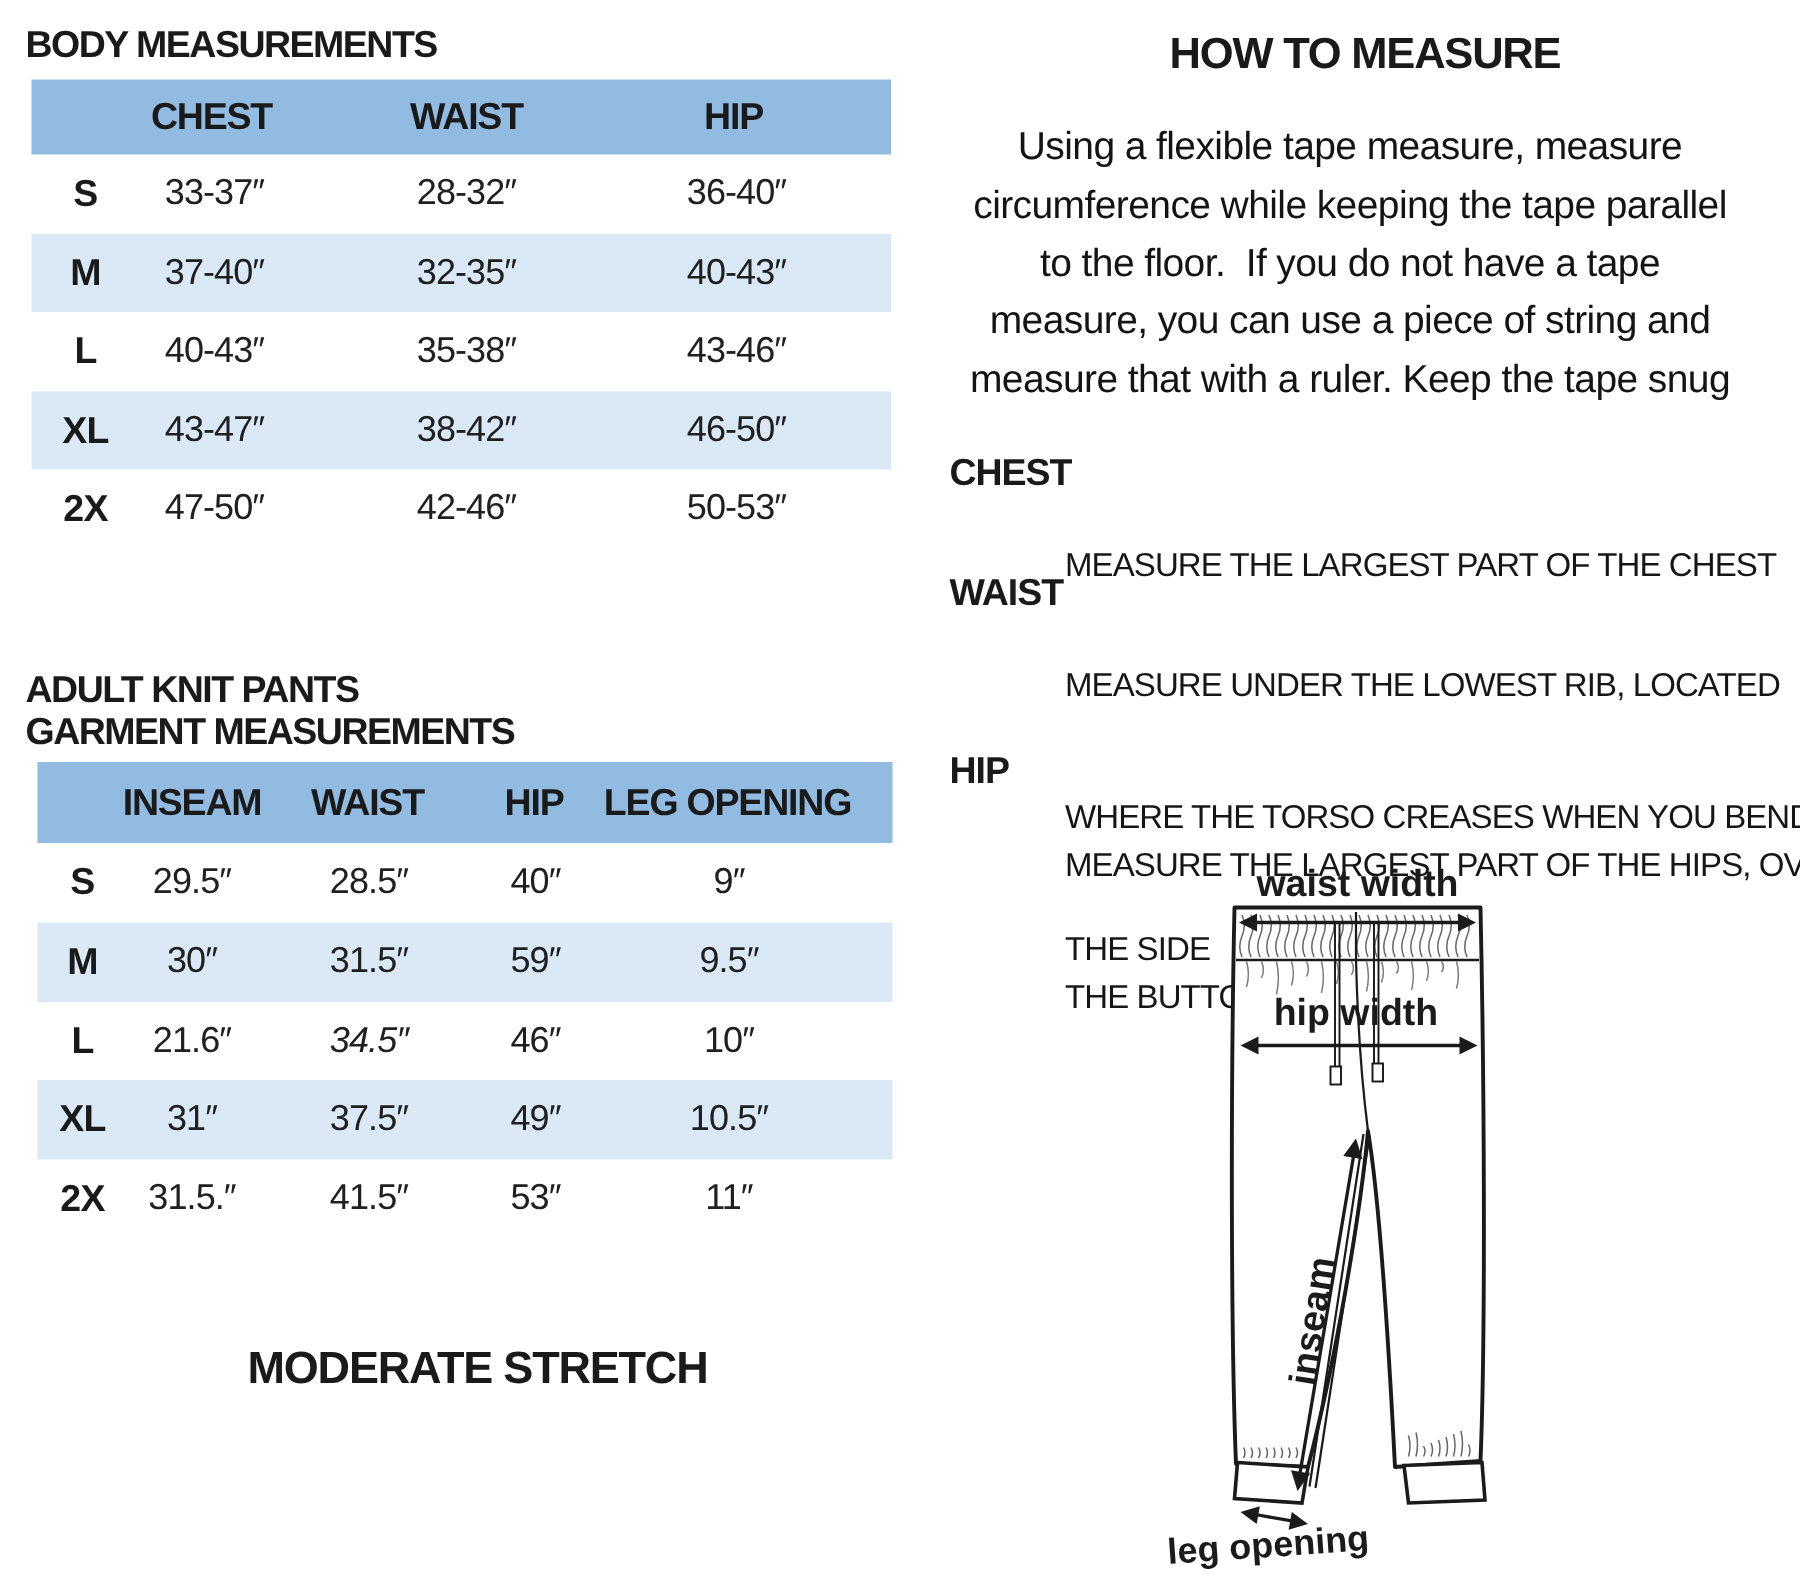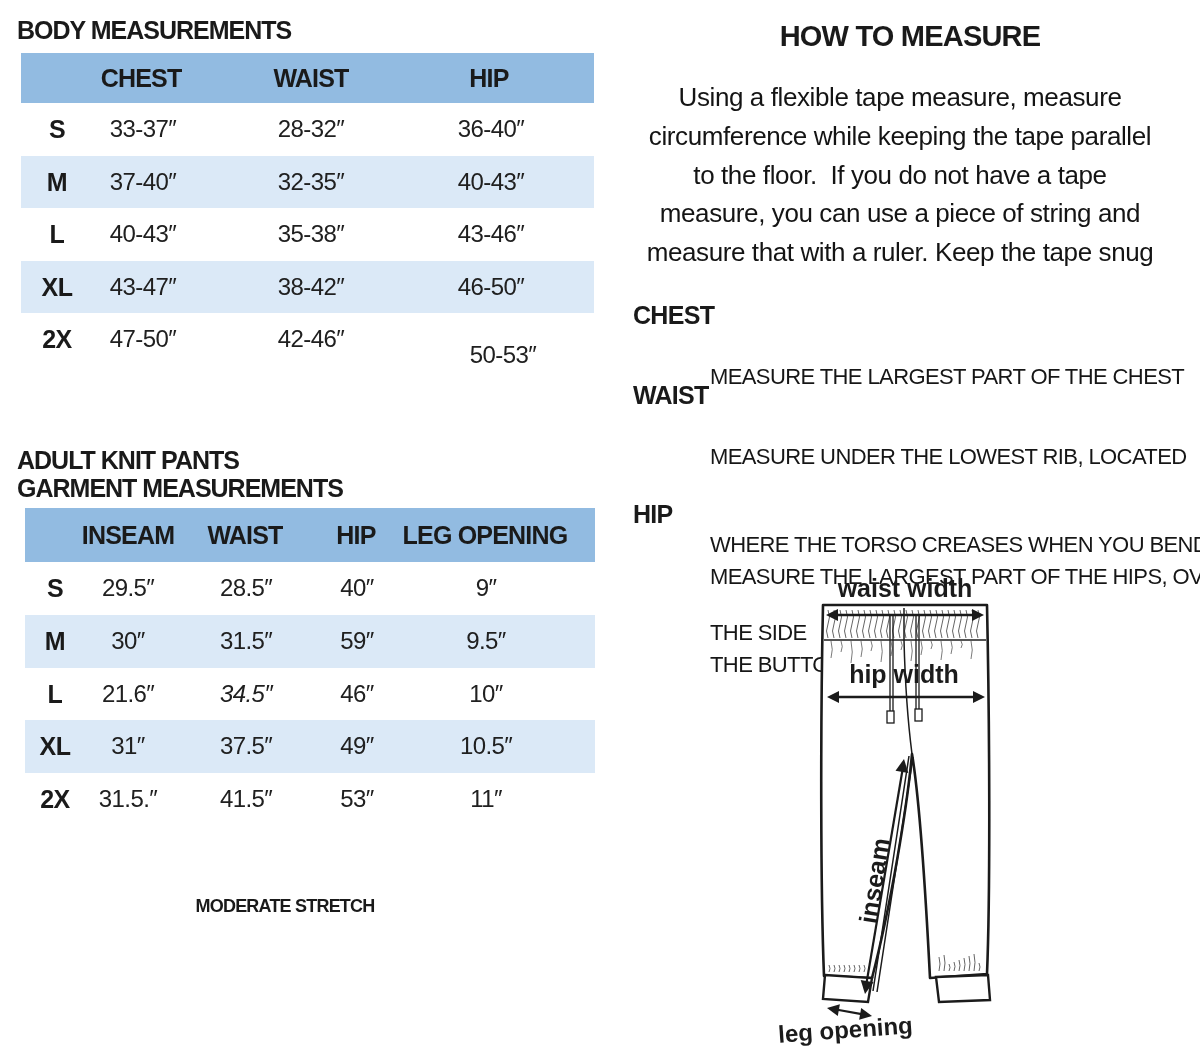--- a/index.html
+++ b/index.html
@@ -15,21 +15,21 @@
   .trow.alt{background:#DBE9F7;}
   .cell{position:absolute;transform:translateX(-50%);white-space:nowrap;}
   .size-cell{font-weight:bold;font-size:25px;letter-spacing:-0.5px;}
   .val-cell{font-size:24px;letter-spacing:-0.6px;color:#202020;}
   
   .htm-title{font-weight:bold;font-size:29px;letter-spacing:-0.8px;text-align:center;}
   .para{text-align:center;font-size:26px;line-height:38.8px;letter-spacing:-0.4px;color:#141414;}
   .para div{white-space:pre;}
   .term-label{font-weight:bold;font-size:25px;letter-spacing:-0.7px;white-space:pre;}
   .term-desc{font-size:22px;line-height:29.4px;letter-spacing:-0.6px;color:#161616;white-space:pre;}
-  .stretch{font-weight:bold;font-size:18px;letter-spacing:-0.8px;text-align:center;white-space:pre;}
+  .stretch{font-weight:bold;font-size:30px;letter-spacing:-0.8px;text-align:center;white-space:pre;}
   
   .dg-label{font-family:"Liberation Sans","DejaVu Sans",sans-serif;font-weight:bold;fill:#1b1b1b;}
 </style>
 </head>
 <body>
 
 <div class="page">
 
   <div class="abs big-title" style="left:17px;top:16px;">BODY MEASUREMENTS</div>
 
@@ -61,21 +61,21 @@
     <div class="trow alt" style="top:207.8px;height:52.6px;line-height:52.6px;">
       <span class="cell size-cell" style="left:36px;">XL</span>
       <span class="cell val-cell" style="left:122px;">43-47″</span>
       <span class="cell val-cell" style="left:290px;">38-42″</span>
       <span class="cell val-cell" style="left:470px;text-align:center;">46-50″</span>
     </div>
     <div class="trow" style="top:260.4px;height:52.6px;line-height:52.6px;">
       <span class="cell size-cell" style="left:36px;">2X</span>
       <span class="cell val-cell" style="left:122px;">47-50″</span>
       <span class="cell val-cell" style="left:290px;">42-46″</span>
-      <span class="cell val-cell" style="left:482px;margin-top:16px;">50-53″</span>
+      <span class="cell val-cell" style="left:470px;">50-53″</span>
     </div>
   </div>
 
   <div class="abs big-title" style="left:17px;top:446px;">ADULT KNIT PANTS</div>
   <div class="abs big-title" style="left:17px;top:474px;">GARMENT MEASUREMENTS</div>
 
   <div class="sz-table" id="t2" style="left:25px;top:508px;width:570px;height:318px;">
     <div class="thead" style="height:54px;line-height:54px;">
       <span class="cell" style="left:103px;">INSEAM</span>
       <span class="cell" style="left:220px;">WAIST</span>

